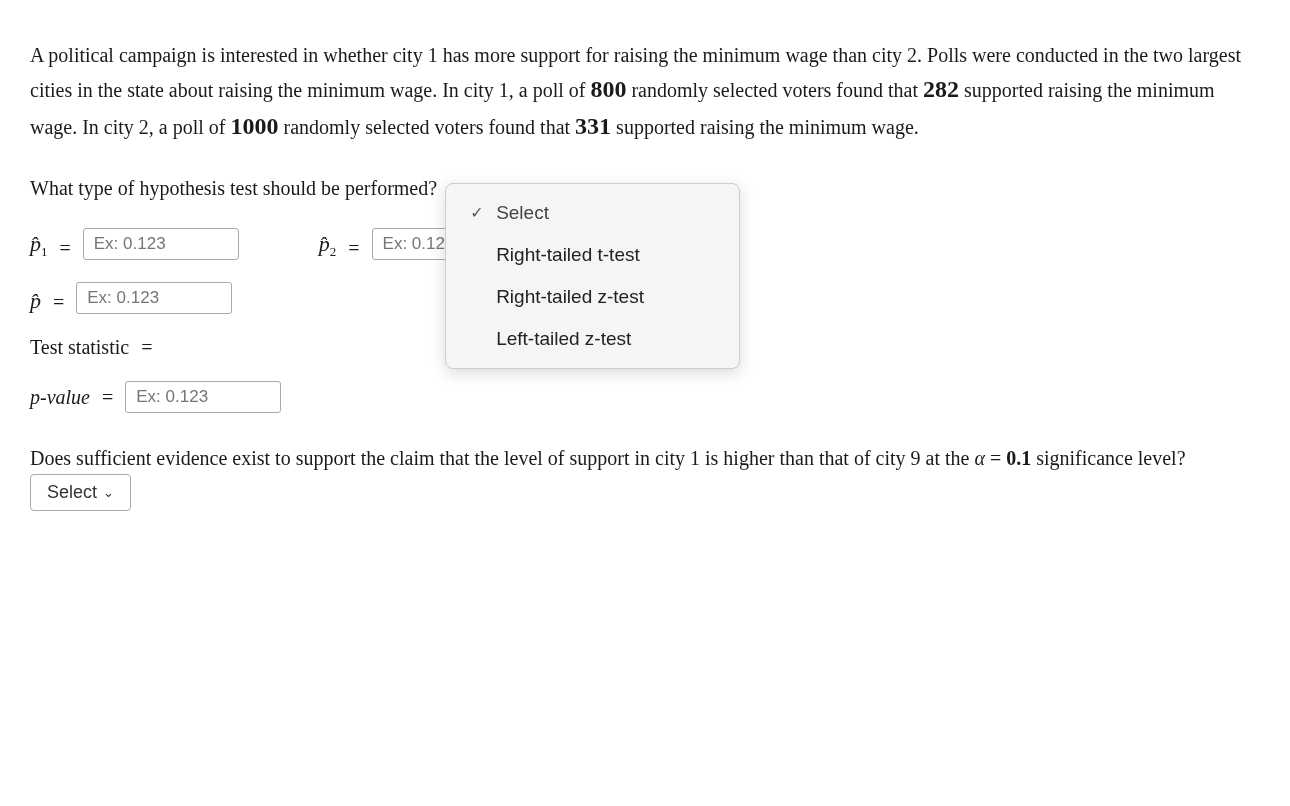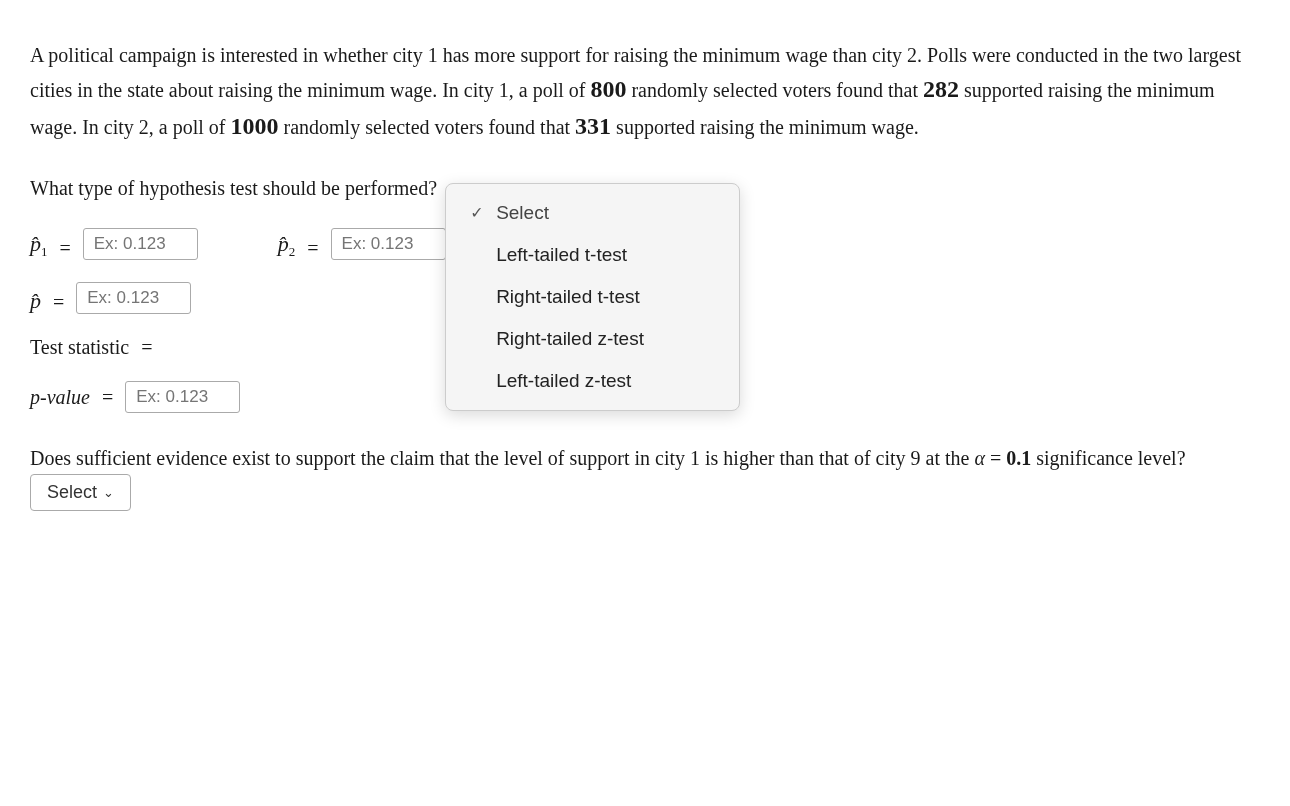--- a/index.html
+++ b/index.html
@@ -93,21 +93,21 @@
       font-size: 20px;
     }
 
     .text-input {
       border: 1.5px solid #aaa;
       border-radius: 3px;
       padding: 5px 10px;
       font-family: Arial, sans-serif;
       font-size: 17px;
       color: #888;
-      width: 115px;
+      width: 156px;
       outline: none;
     }
 
     .two-col {
       display: flex;
       align-items: center;
       gap: 80px;
     }
 
     .col-field {
@@ -175,23 +175,20 @@
 
 <div class="question-row">
   <span class="question-label">What type of hypothesis test should be performed?</span>
 
   <div class="hypothesis-dropdown-wrapper">
     <div class="hypothesis-dropdown-menu">
       <div class="dropdown-menu-item selected">
         <span>Select</span>
       </div>
       <div class="dropdown-menu-item">
-        <span>Left-tailed t-test</span>
-      </div>
-      <div class="dropdown-menu-item">
         <span>Right-tailed t-test</span>
       </div>
       <div class="dropdown-menu-item">
         <span>Right-tailed z-test</span>
       </div>
       <div class="dropdown-menu-item">
         <span>Left-tailed z-test</span>
       </div>
     </div>
   </div>

